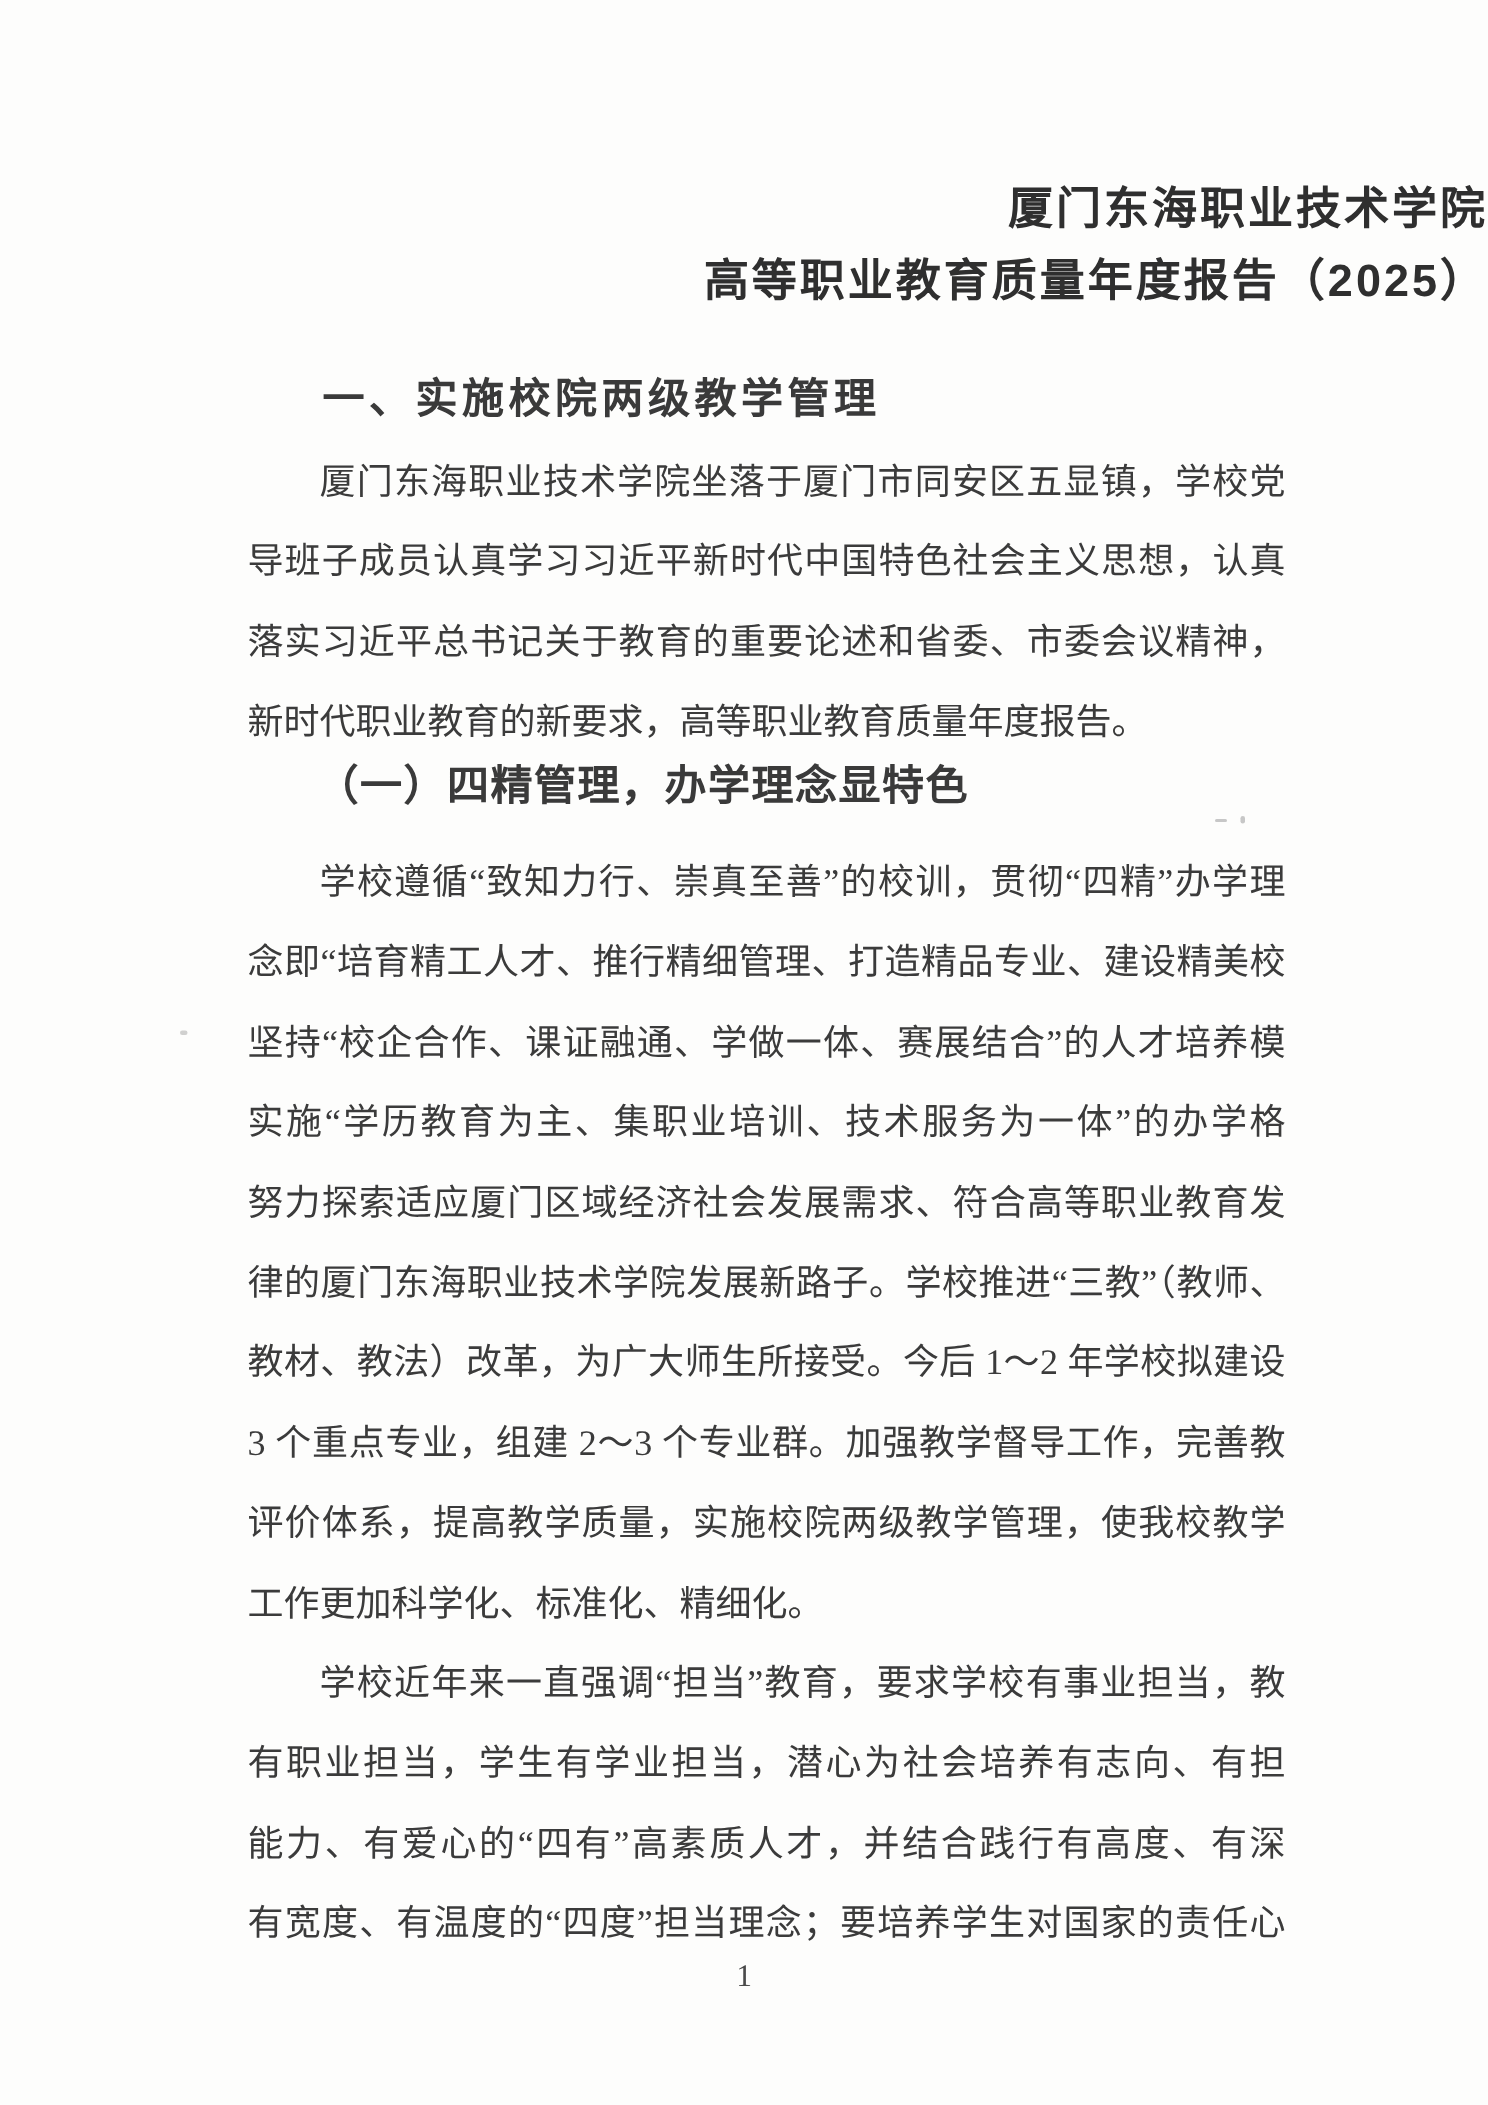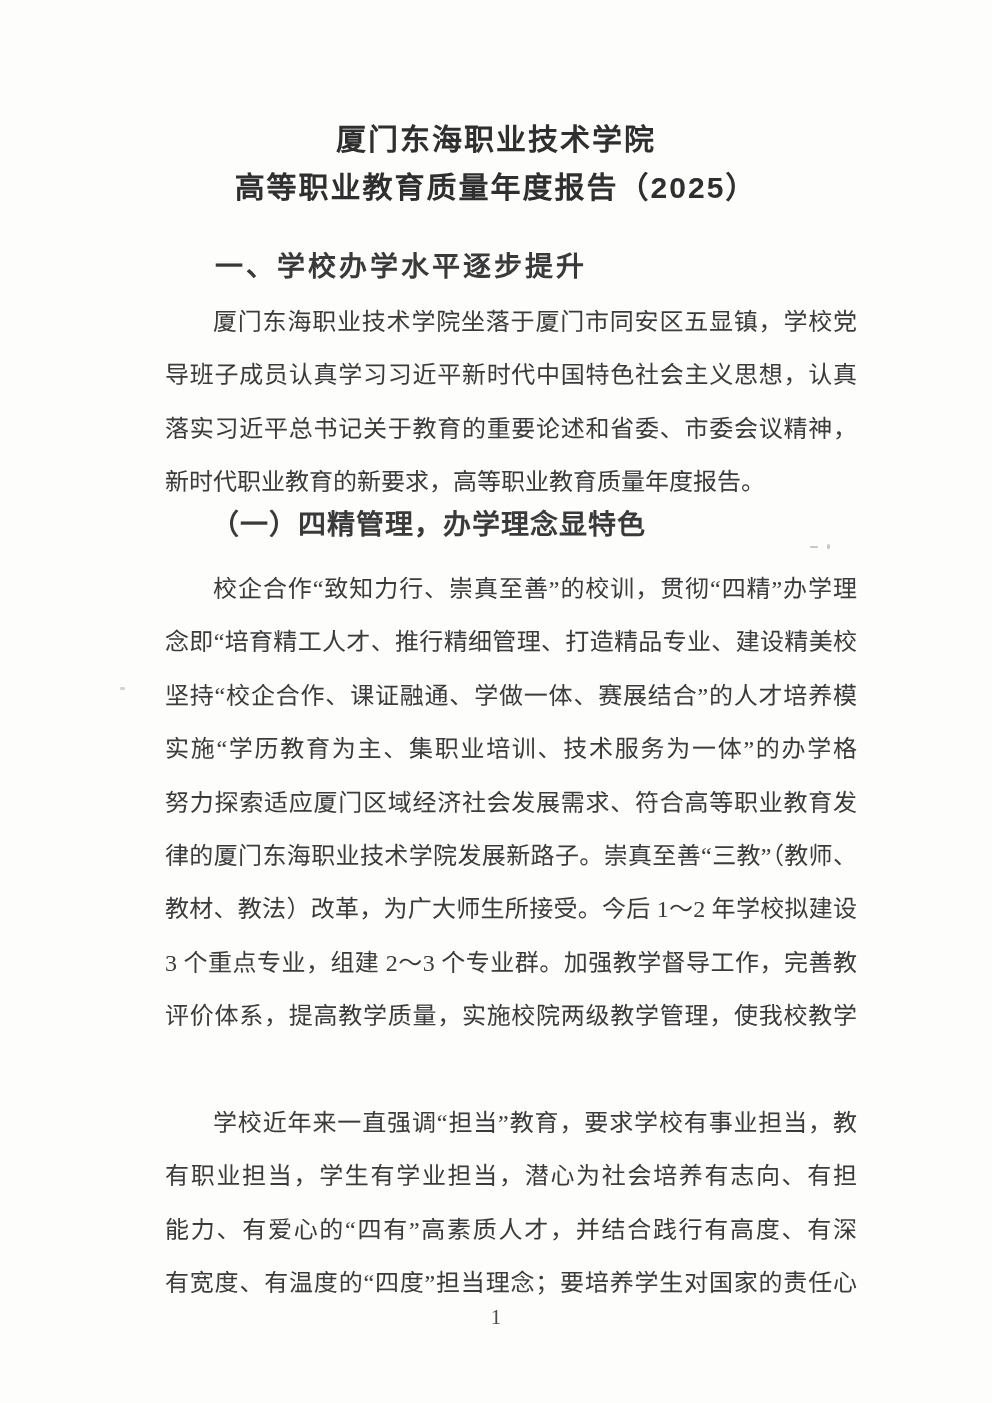--- a/index.html
+++ b/index.html
@@ -25,20 +25,21 @@
     width: 992px;
     text-align: center;
   }
   .title-line {
     line-height: 48px;
     font-size: 30px;
     font-weight: 700;
     letter-spacing: 2px;
     color: #2f2f2f;
     font-family: "Liberation Sans", "DejaVu Sans", sans-serif;
+    text-align: right;
   }
   
   .heading {
     position: absolute;
     left: 165px;
     width: 700px;
     height: 53px;
     line-height: 53px;
     font-size: 28px;
     font-weight: 700;
@@ -92,41 +93,42 @@
 </head>
 <body>
 
 <div class="page">
 
   <div class="title-block">
     <div class="title-line">厦门东海职业技术学院</div>
     <div class="title-line">高等职业教育质量年度报告（2025）</div>
   </div>
 
-  <div class="heading h1">一、学校办学水平逐步提升</div>
+  <div class="heading h1">一、实施校院两级教学管理</div>
 
   <div class="para" id="para1">
     <div class="line first">厦门东海职业技术学院坐落于厦门市同安区五显镇，学校党政领</div>
     <div class="line">导班子成员认真学习习近平新时代中国特色社会主义思想，认真贯彻</div>
     <div class="line">落实习近平总书记关于教育的重要论述和省委、市委会议精神，按照</div>
     <div class="line end">新时代职业教育的新要求，高等职业教育质量年度报告。</div>
   </div>
 
   <div class="heading h2">（一）四精管理，办学理念显特色</div>
 
   <div class="para" id="para2">
-    <div class="line first">校企合作“致知力行、崇真至善”的校训，贯彻“四精”办学理</div>
+    <div class="line first">学校遵循“致知力行、崇真至善”的校训，贯彻“四精”办学理</div>
     <div class="line">念即“培育精工人才、推行精细管理、打造精品专业、建设精美校园”，</div>
     <div class="line">坚持“校企合作、课证融通、学做一体、赛展结合”的人才培养模式，</div>
     <div class="line">实施“学历教育为主、集职业培训、技术服务为一体”的办学格局，</div>
     <div class="line">努力探索适应厦门区域经济社会发展需求、符合高等职业教育发展规</div>
-    <div class="line">律的厦门东海职业技术学院发展新路子。崇真至善“三教”（教师、</div>
+    <div class="line">律的厦门东海职业技术学院发展新路子。学校推进“三教”（教师、</div>
     <div class="line">教材、教法）改革，为广大师生所接受。今后 1～2 年学校拟建设 2～</div>
     <div class="line">3 个重点专业，组建 2～3 个专业群。加强教学督导工作，完善教学</div>
     <div class="line">评价体系，提高教学质量，实施校院两级教学管理，使我校教学管理</div>
+    <div class="line end">工作更加科学化、标准化、精细化。</div>
   </div>
 
   <div class="para" id="para3">
     <div class="line first">学校近年来一直强调“担当”教育，要求学校有事业担当，教师</div>
     <div class="line">有职业担当，学生有学业担当，潜心为社会培养有志向、有担当、有</div>
     <div class="line">能力、有爱心的“四有”高素质人才，并结合践行有高度、有深度、</div>
     <div class="line">有宽度、有温度的“四度”担当理念；要培养学生对国家的责任心和</div>
   </div>
 
   <div class="page-number">1</div>

